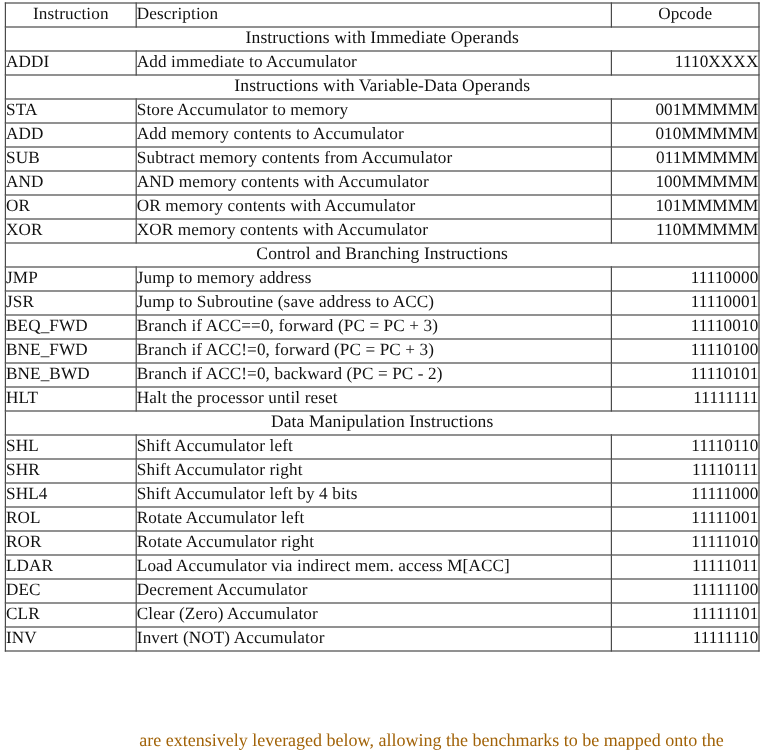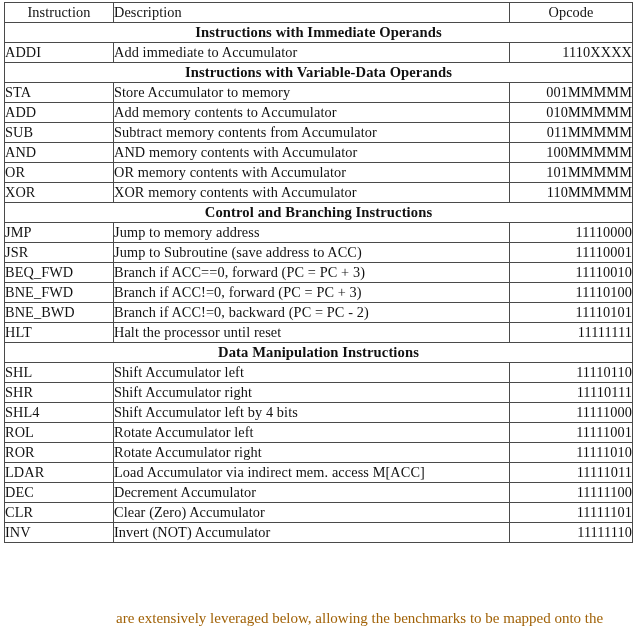--- a/index.html
+++ b/index.html
@@ -65,21 +65,21 @@
     white-space: nowrap;
     overflow: hidden;
   }
   td.c-op {
     text-align: right;
     white-space: nowrap;
     letter-spacing: 0.2px;
   }
   tr.section-row td {
     text-align: center;
-    font-weight: bold;
+    font-weight: normal;
     font-size: 14.6px;
     padding: 0;
   }
   
   .body-frag {
     position: absolute;
     left: 4px;
     top: 609px;
     width: 628px;
     height: 18px;

